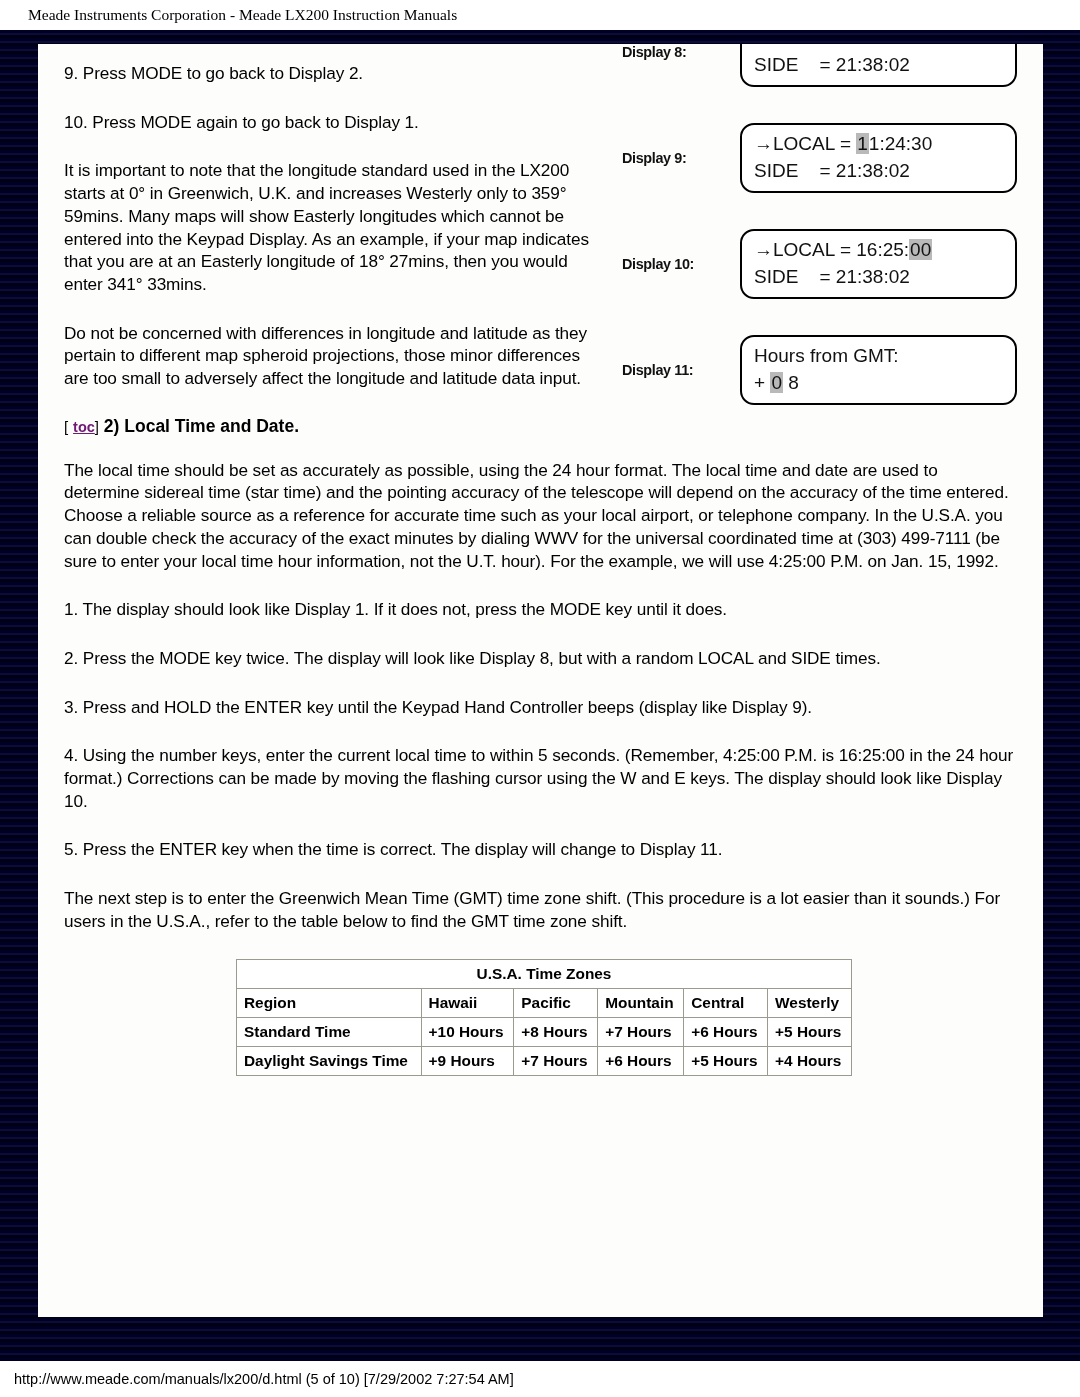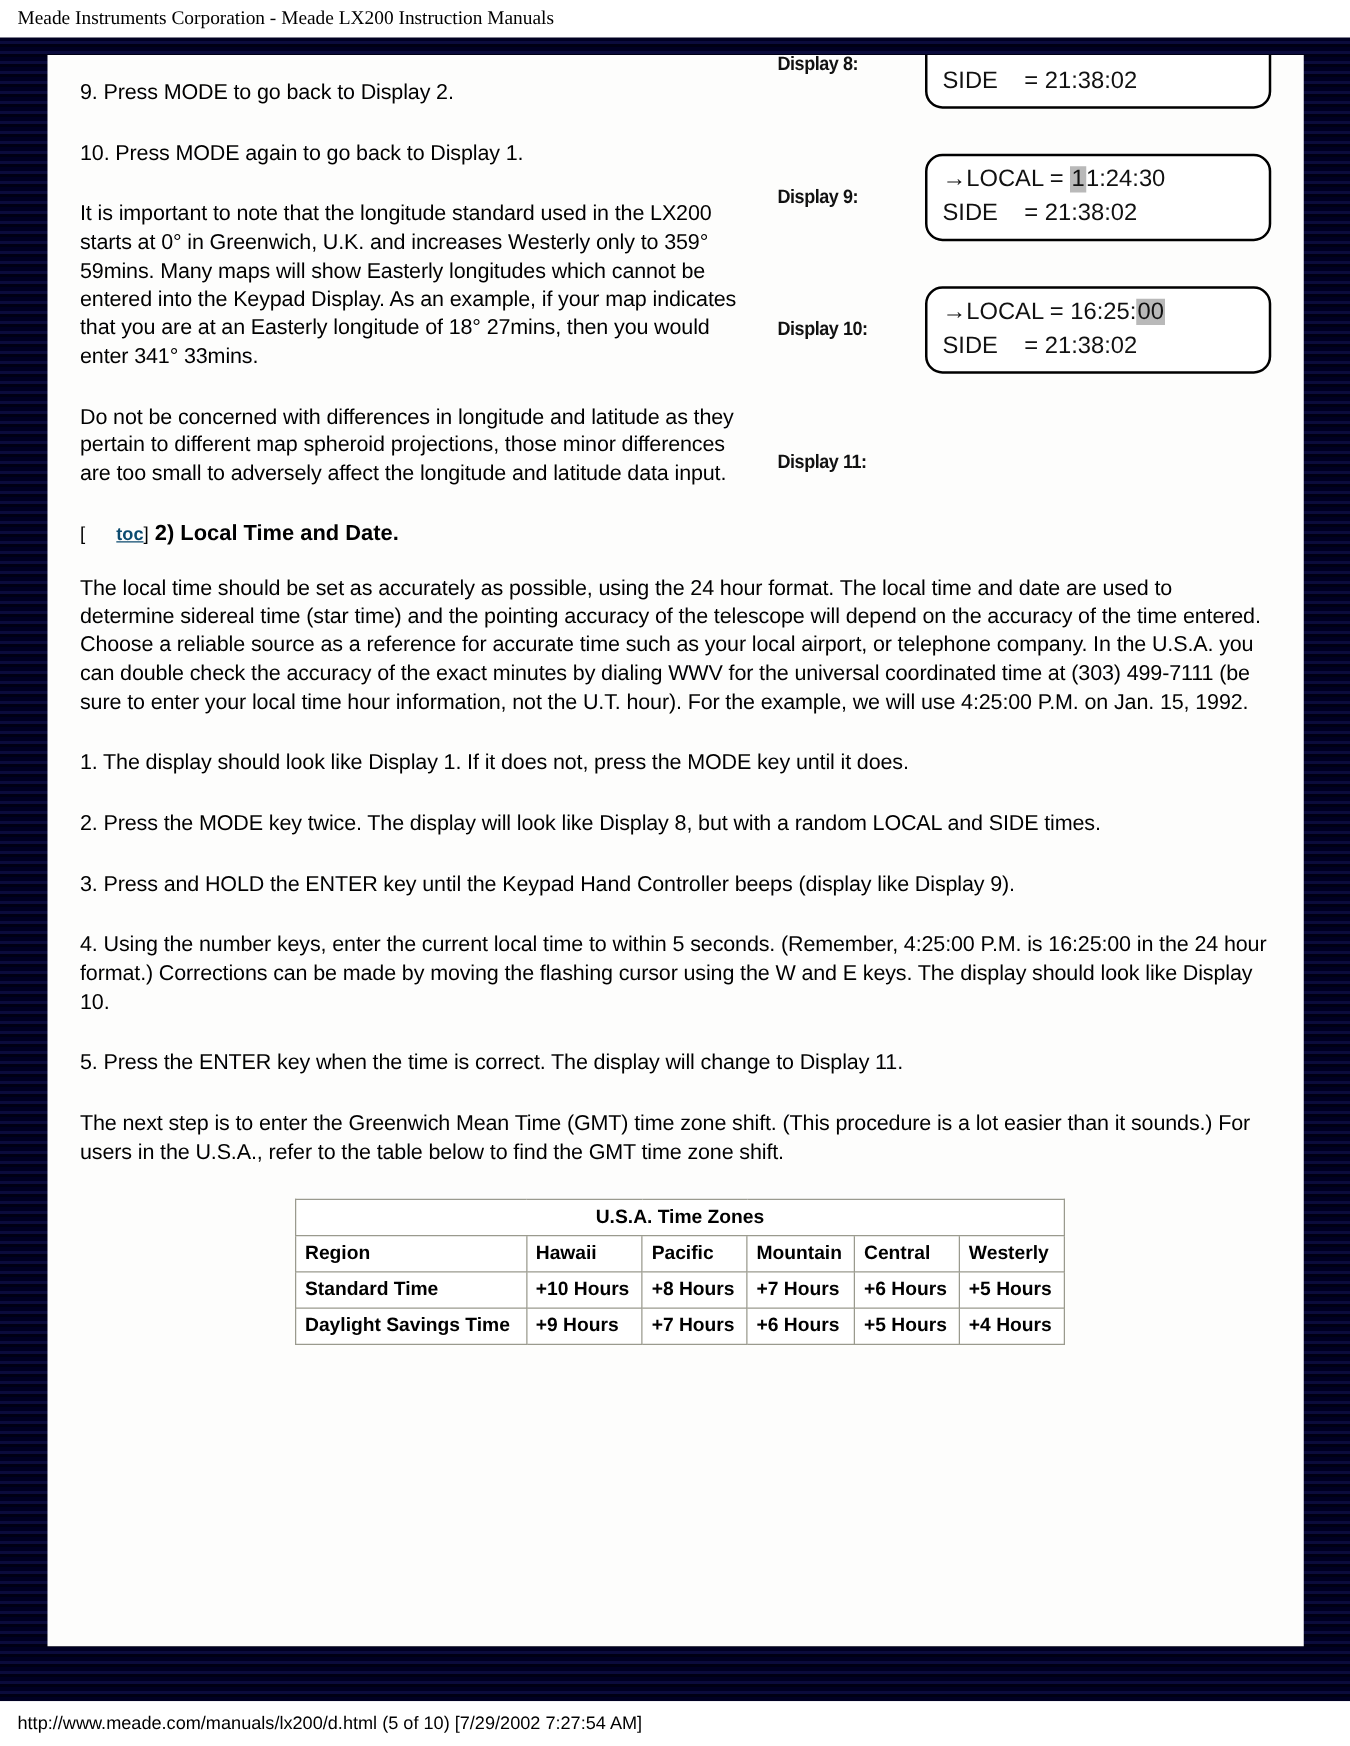--- a/index.html
+++ b/index.html
@@ -17,21 +17,21 @@
   }
 
   
   .titlebar {
     height: 30px;
     background: #ffffff;
     color: #000000;
     font-family: "Liberation Serif", serif;
     font-size: 15.5px;
     line-height: 30px;
-    padding-left: 14px;
+    padding-left: 28px;
     white-space: nowrap;
   }
 
   
   .page-frame {
     position: absolute;
     left: 0;
     top: 30px;
     width: 1080px;
     height: 1331px;
@@ -85,25 +85,24 @@
 
   
   .heading-row {
     margin: 0 0 22px 0;
     font-size: 17.5px;
     font-weight: bold;
     color: #000000;
   }
   .bracket { font-weight: normal; font-size: 15px; }
   a.toc-link {
-    color: #0c4a6e;
+    color: #701a75;
     text-decoration: underline;
     font-weight: bold;
     font-size: 14.5px;
-    margin-left: 20px;
   }
 
   
   .display-column {
     float: right;
     width: 395px;
     margin-left: 14px;
     margin-top: -46px;
   }
 
@@ -206,20 +205,24 @@
       <div class="display-row">
         <div class="display-label">Display 10:</div>
         <div class="lcd">
           <div class="lcd-line"><span>→LOCAL = 16:25:</span><span class="lcd-cursor">00</span><span></span></div>
           <div class="lcd-line">SIDE    = 21:38:02</div>
         </div>
       </div>
 
       <div class="display-row">
         <div class="display-label">Display 11:</div>
+        <div class="lcd">
+          <div class="lcd-line">Hours from GMT:</div>
+          <div class="lcd-line"><span>+ </span><span class="lcd-cursor">0</span><span> 8</span></div>
+        </div>
       </div>
 
     </div>
 
     <p class="body-text step-first">9. Press MODE to go back to Display 2.</p>
 
     <p class="body-text">10. Press MODE again to go back to Display 1.</p>
 
     <p class="body-text">It is important to note that the longitude standard used in the LX200 starts at 0° in Greenwich, U.K. and increases Westerly only to 359° 59mins. Many maps will show Easterly longitudes which cannot be entered into the Keypad Display. As an example, if your map indicates that you are at an Easterly longitude of 18° 27mins, then you would enter 341° 33mins.</p>
 

